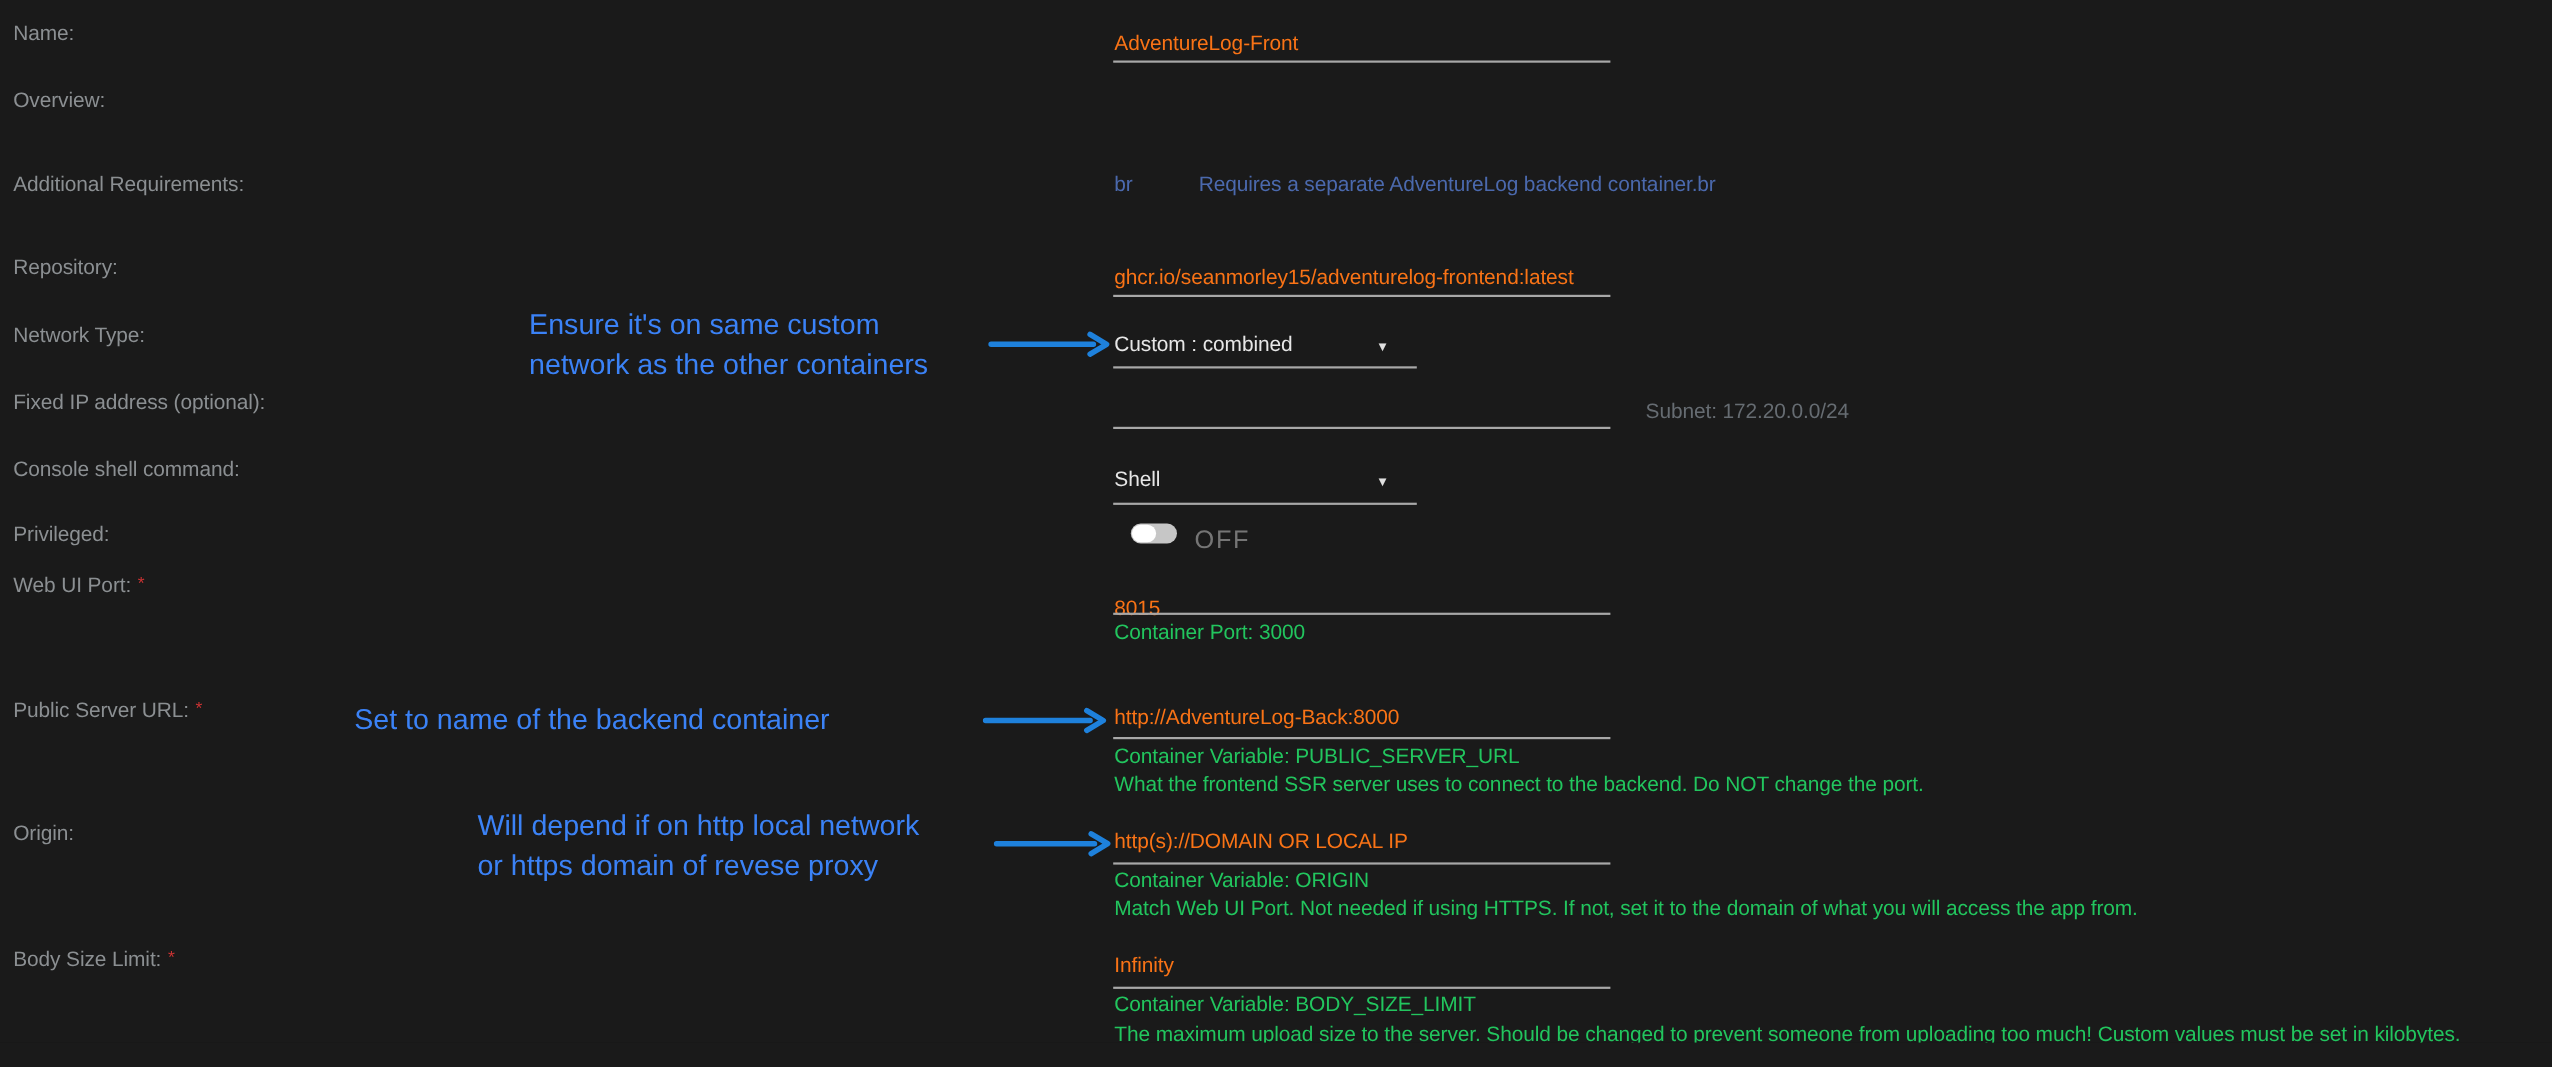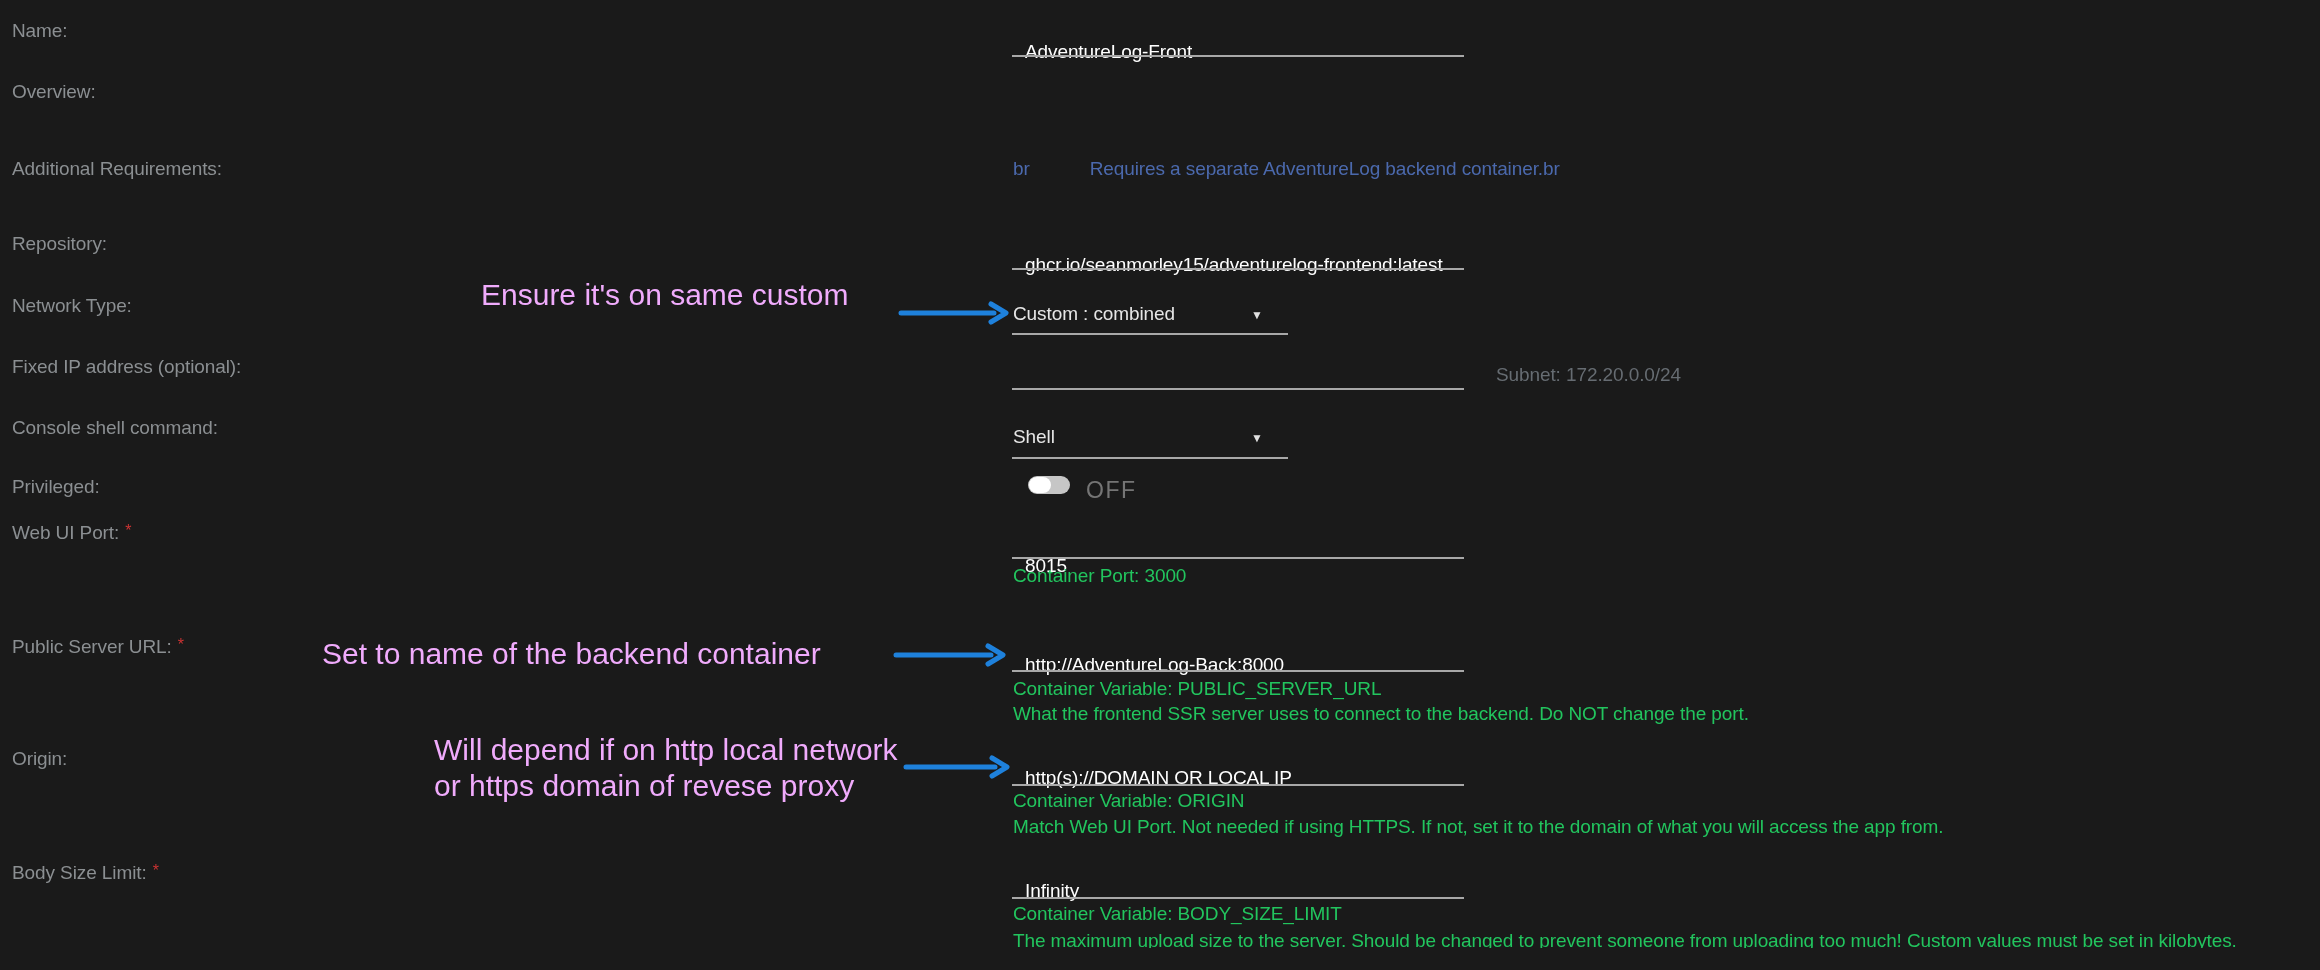--- a/index.html
+++ b/index.html
@@ -28,22 +28,22 @@
   }
   .field {
     position: absolute;
     left: 1013px;
     width: 452px;
     height: 24px;
     background: transparent;
     border: none;
     outline: none;
     padding: 0;
-    margin: 12px;
-    color: #ffffff;
+    margin: 0;
+    color: #f97316;
     font-family: "Liberation Sans", "DejaVu Sans", sans-serif;
     font-size: 19px;
     letter-spacing: -0.1px;
     white-space: nowrap;
     overflow: hidden;
   }
   .underline {
     position: absolute;
     left: 1012px;
     width: 452px;
@@ -110,23 +110,23 @@
   .toggle-label {
     position: absolute;
     left: 1086px;
     top: 477px;
     font-size: 23px;
     letter-spacing: 1.5px;
     color: #757575;
   }
   .annotation {
     position: absolute;
-    font-size: 30px;
+    font-size: 26px;
     line-height: 36px;
-    color: #f0abfc;
+    color: #3b82f6;
     white-space: nowrap;
     letter-spacing: 0;
   }
   .arrow { position: absolute; }
 </style>
 </head>
 <body>
 
 <div class="screen">
 
@@ -180,20 +180,21 @@
   <div class="helper" style="top:815px">Match Web UI Port. Not needed if using HTTPS. If not, set it to the domain of what you will access the app from.</div>
 
   <div class="lbl" style="top:859px"><span>Body Size Limit:</span><span class="req">*</span></div>
   <input class="field" style="top: 867px;" readonly="" value="Infinity">
   <div class="underline" style="top:897px"></div>
   <div class="helper" style="top:902px">Container Variable: BODY_SIZE_LIMIT</div>
   <div class="helper" style="top:929px">The maximum upload size to the server. Should be changed to prevent someone from uploading too much! Custom values must be set in kilobytes.</div>
 
   <div class="annotation" style="left:481px; top:277px">
     <div>Ensure it's on same custom</div>
+    <div>network as the other containers</div>
   </div>
   <svg class="arrow" style="left:898px; top:300px" width="114" height="26">
     <path d="M3 13 H96 M93 4 L108 13 L93 22" fill="none" stroke="#1e81dc" stroke-width="5" stroke-linecap="round" stroke-linejoin="round"></path>
   </svg>
 
   <div class="annotation" style="left:322px; top:636px">
     <div>Set to name of the backend container</div>
   </div>
   <svg class="arrow" style="left:893px; top:642px" width="116" height="26">
     <path d="M3 13 H98 M95 4 L110 13 L95 22" fill="none" stroke="#1e81dc" stroke-width="5" stroke-linecap="round" stroke-linejoin="round"></path>

